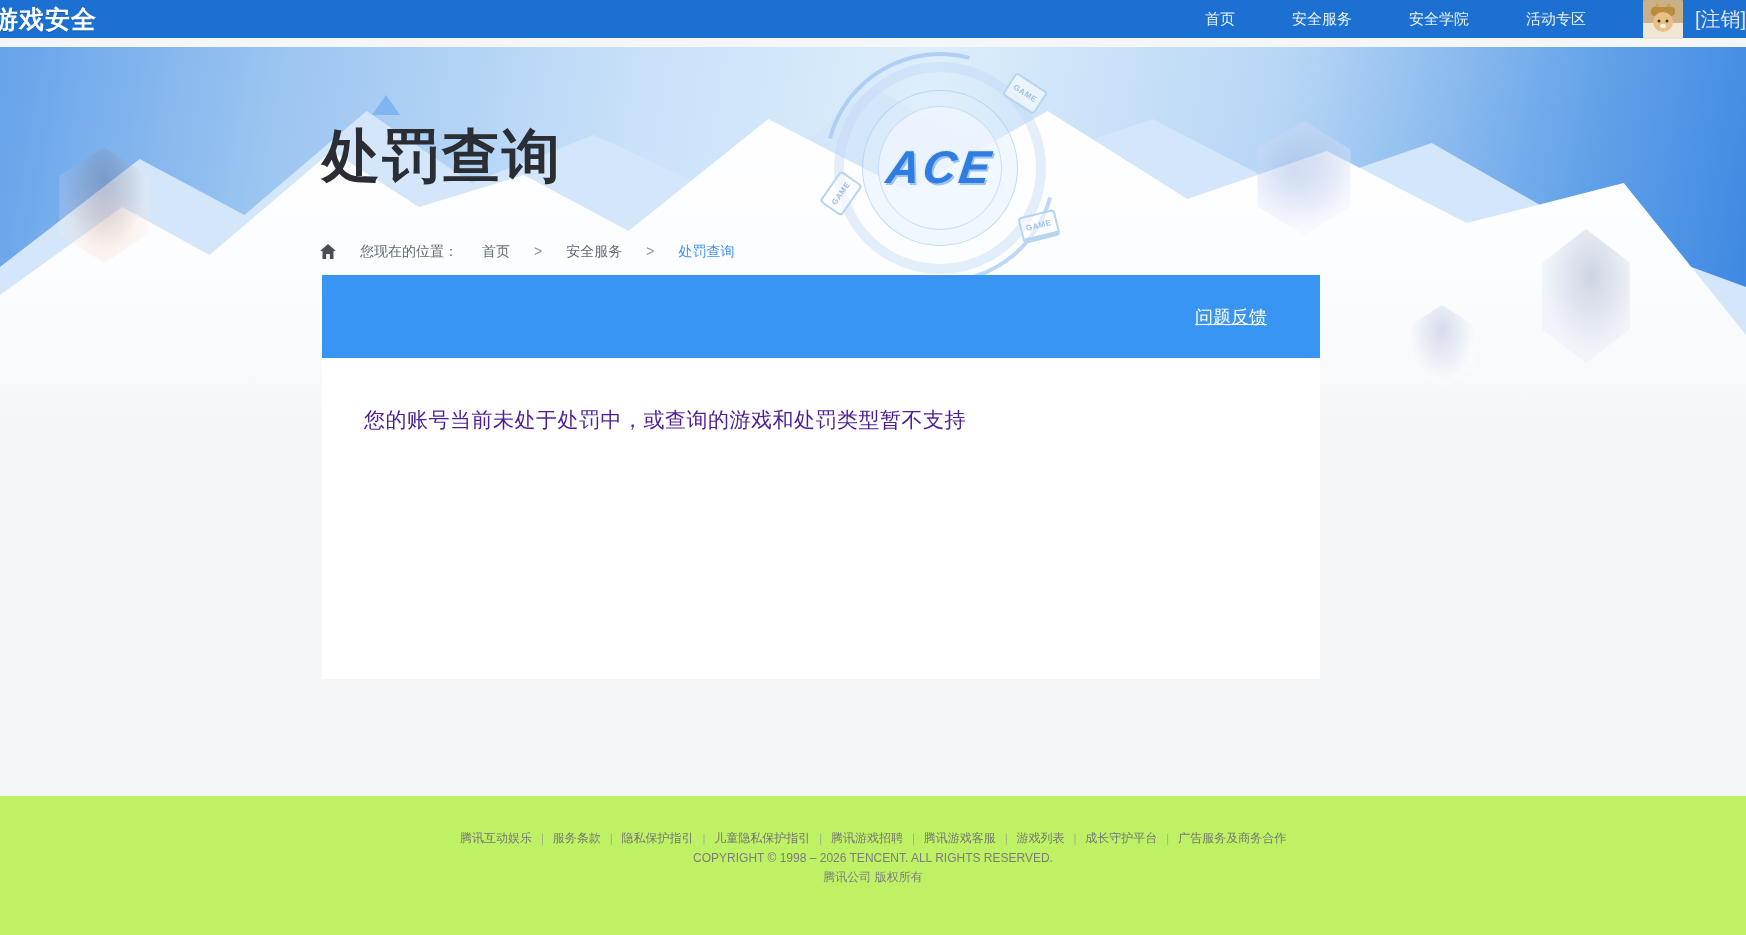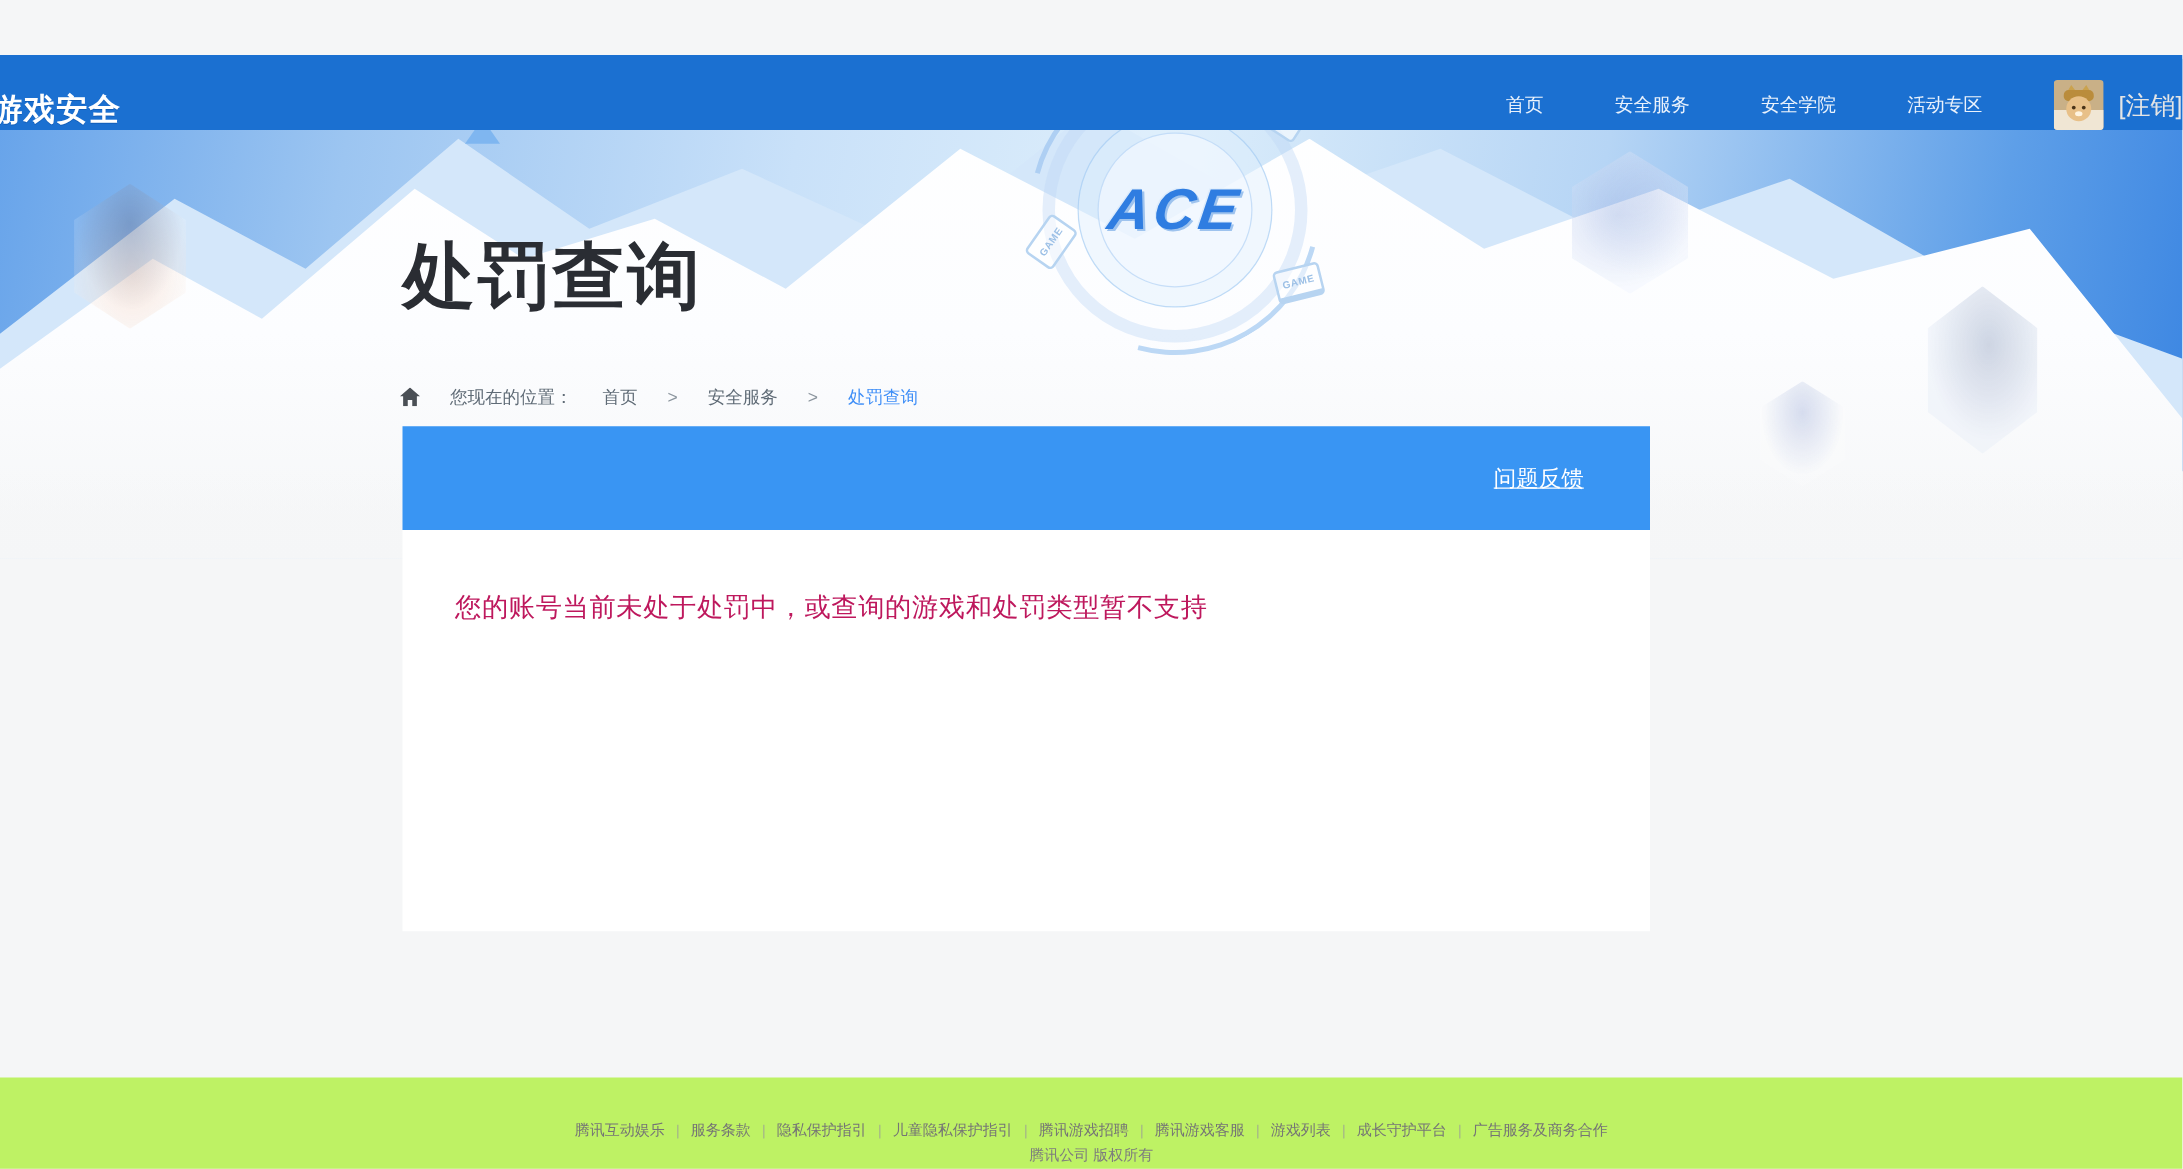--- a/index.html
+++ b/index.html
@@ -3,22 +3,22 @@
 <meta charset="utf-8">
 <style>
   * { margin:0; padding:0; box-sizing:border-box; }
   html,body { width:1746px; height:935px; overflow:hidden; }
   body {
     font-family:"Liberation Sans","DejaVu Sans",sans-serif;
     background:#f5f6f7; position:relative;
   }
   
   .topnav {
-    position:relative; z-index:5; height:60px; background:#1b70d1;
-    display:flex; align-items:flex-end; color:#fff;margin-top:44px;
+    position:relative; z-index:5; height:38px; background:#1b70d1;
+    display:flex; align-items:center; color:#fff;
   }
   .logo {
     font-size:25px; font-weight:bold; letter-spacing:1px;
     margin-left:-7px; white-space:nowrap; color:#fff;
     text-shadow:0 1px 0 rgba(0,60,140,.35);
   }
   .nav-right { margin-left:auto; display:flex; align-items:center; white-space:nowrap; }
   .nav-link { font-size:15px; color:#eaf2fc; text-decoration:none; margin-right:57px; cursor:pointer; }
   .avatar {
     width:40px; height:40px; border-radius:3px; overflow:hidden; flex:0 0 auto;
@@ -108,21 +108,21 @@
   .crumb-sep { color:#8a949d; }
   .crumb-current { color:#3e8ef7; }
   
   .panel { margin:16px 0 117px 322px; width:998px; }
   .panel-header {
     height:83px; background:#3995f3; display:flex; align-items:center; justify-content:flex-end;
     padding-right:53px;
   }
   .feedback-link { color:#fff; font-size:18px; text-decoration:underline; cursor:pointer; }
   .panel-body { height:321px; background:#ffffff; padding:48px 42px 0 42px; }
-  .result-message { font-size:21px; color:#be185d; letter-spacing:.5px; }
+  .result-message { font-size:21px; color:#4c1d95; letter-spacing:.5px; }
   
   .footer {
     position:relative; z-index:2; height:148px; background:#bef264; text-align:center;
     padding-top:33px; color:#7d7d7d;
   }
   .footer-links { font-size:12px; line-height:18px; color:#757575; }
   .footer-link { color:#757575; text-decoration:none; cursor:pointer; }
   .footer-link + .footer-link::before { content:"｜"; color:#9a9a9a; margin:0 5px; font-size:11px; }
   .footer-copyright { font-size:12px; line-height:18px; margin-top:2px; color:#7d7d7d; }
   .footer-company { font-size:12px; line-height:18px; margin-top:1px; color:#7d7d7d; }
@@ -203,14 +203,15 @@
     <div class="panel-body">
       <p class="result-message">您的账号当前未处于处罚中，或查询的游戏和处罚类型暂不支持</p>
     </div>
   </section>
 </div>
 
 <footer class="footer">
   <div class="footer-links">
     <a class="footer-link">腾讯互动娱乐</a><a class="footer-link">服务条款</a><a class="footer-link">隐私保护指引</a><a class="footer-link">儿童隐私保护指引</a><a class="footer-link">腾讯游戏招聘</a><a class="footer-link">腾讯游戏客服</a><a class="footer-link">游戏列表</a><a class="footer-link">成长守护平台</a><a class="footer-link">广告服务及商务合作</a>
   </div>
+  <div class="footer-copyright">COPYRIGHT © 1998 – 2026 TENCENT. ALL RIGHTS RESERVED.</div>
   <div class="footer-company">腾讯公司 版权所有</div>
 </footer>
 
 </body></html>

